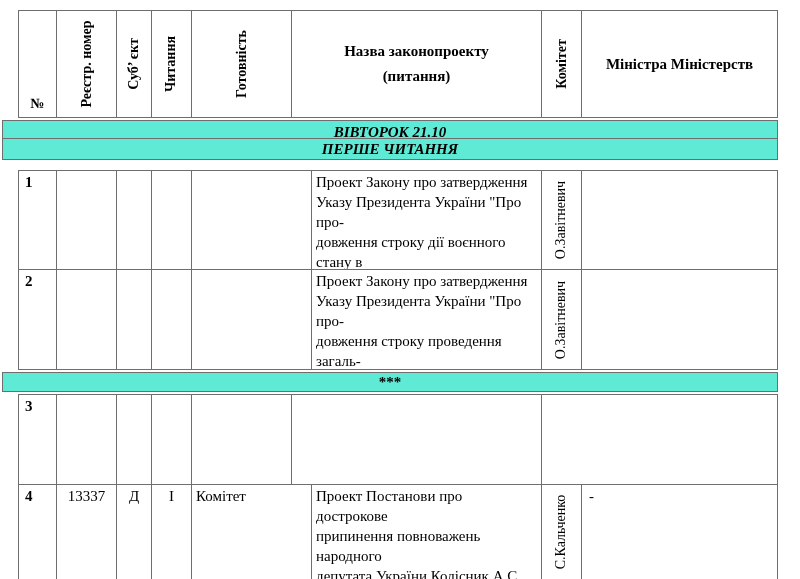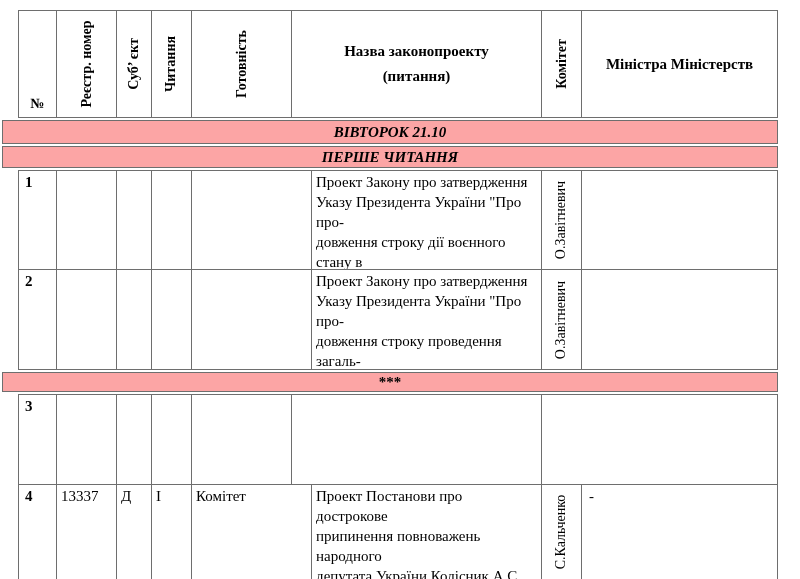--- a/index.html
+++ b/index.html
@@ -28,28 +28,28 @@
   .hcell{display:flex;align-items:center;justify-content:center;font-weight:bold;font-size:14px;}
   .hcell.bottom{align-items:flex-end;padding-bottom:5px;}
   .vert{transform:rotate(-90deg);white-space:nowrap;}
   .htitle{font-size:15px;text-align:center;white-space:pre-line;line-height:25px;}
 
   
   .section{
     position:absolute;left:2px;width:776px;
     border:1px solid #6e6e6e;box-sizing:border-box;
     display:flex;align-items:center;justify-content:center;
-    font-weight:bold;font-size:15px;background:#fca5a5;
+    font-weight:bold;font-size:15px;background:#5eead4;
   }
   .section.italic{font-style:italic;}
 
   
   .cell{font-size:15px;line-height:20px;padding:1px 4px;}
   .num-cell{font-weight:bold;padding-left:6px;}
-  .center-cell{text-align:left;}
+  .center-cell{text-align:center;}
   .pre{white-space:pre-line;margin-left:20px;}
   .committee-cell{display:flex;align-items:center;justify-content:center;padding:0;font-size:14px;}
   .ministry-cell{padding:1px 7px;}
   .noborder-bottom{border-bottom:none;}
 </style>
 </head>
 <body>
 
 <div id="page">
 
@@ -78,21 +78,21 @@
       </div>
     <div class="c hcell" style="font-size:15px;">
         <span>Міністра Міністерств</span>
       </div>
   </div>
 
   <div class="section italic" style="top:120px;height:24px;">
     <span>ВІВТОРОК 21.10</span>
   </div>
 
-  <div class="section italic" style="top:146px;height:22px;">
+  <div class="section italic" style="top:138px;height:22px;">
     <span>ПЕРШЕ ЧИТАННЯ</span>
   </div>
 
   <div class="grid-row" style="top:170px;height:100px;">
     <div class="c cell num-cell">1</div>
     <div class="c cell center-cell"></div>
     <div class="c cell center-cell"></div>
     <div class="c cell center-cell"></div>
     <div class="c cell"></div>
     <div class="c cell pre">Проект Закону про затвердження

